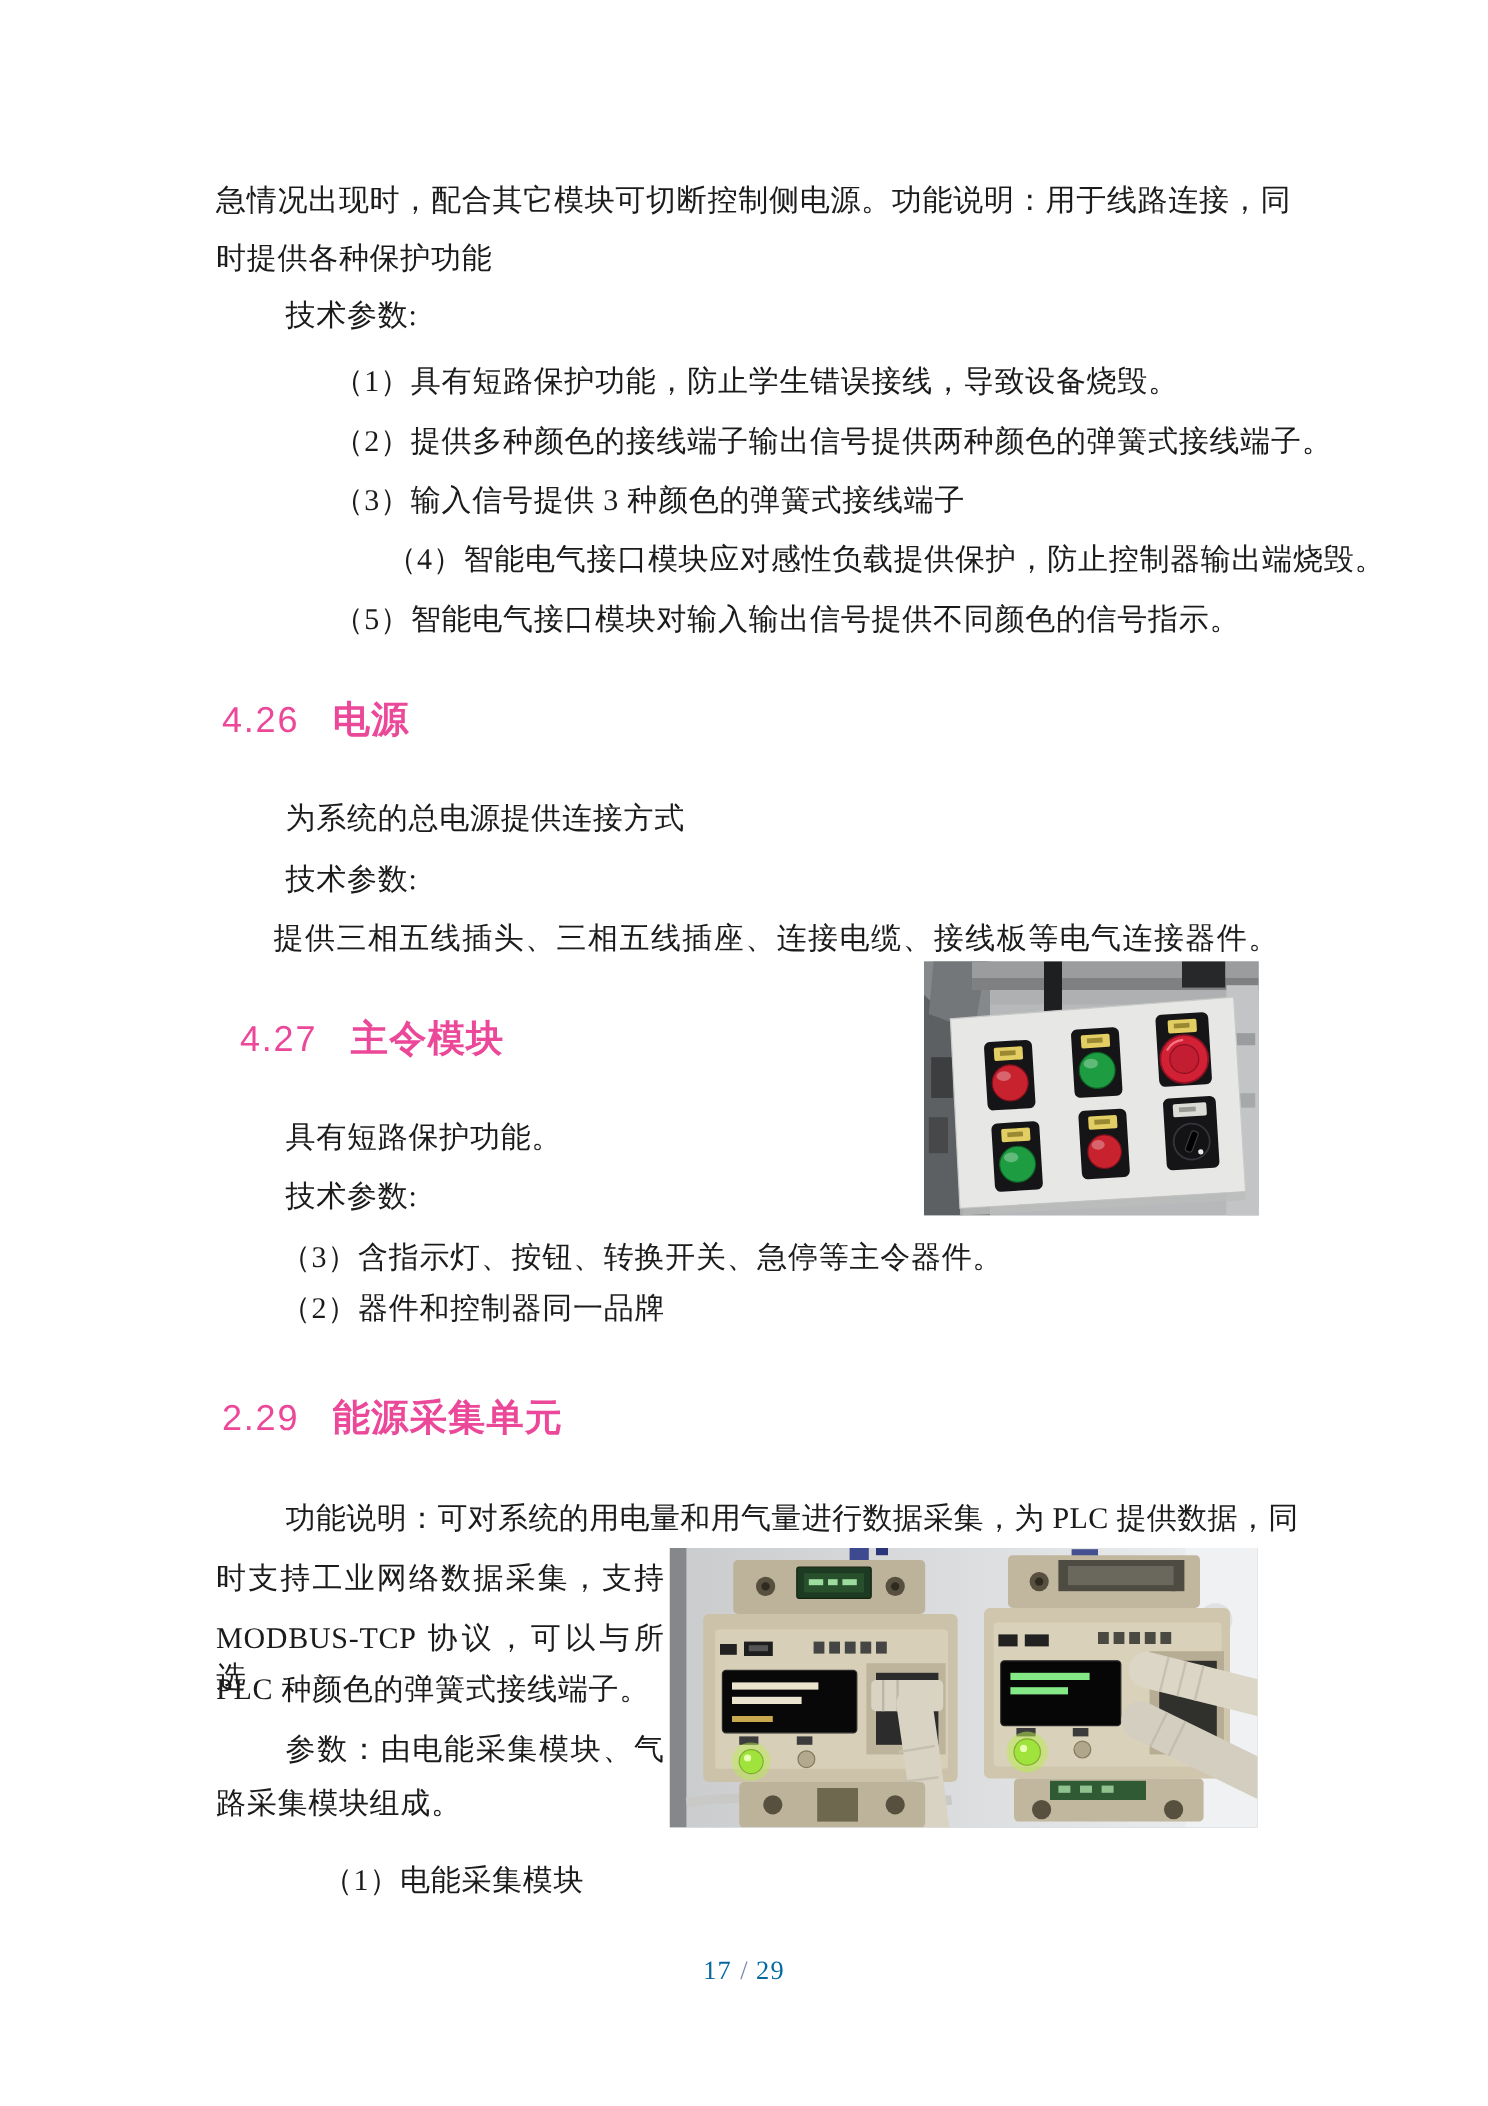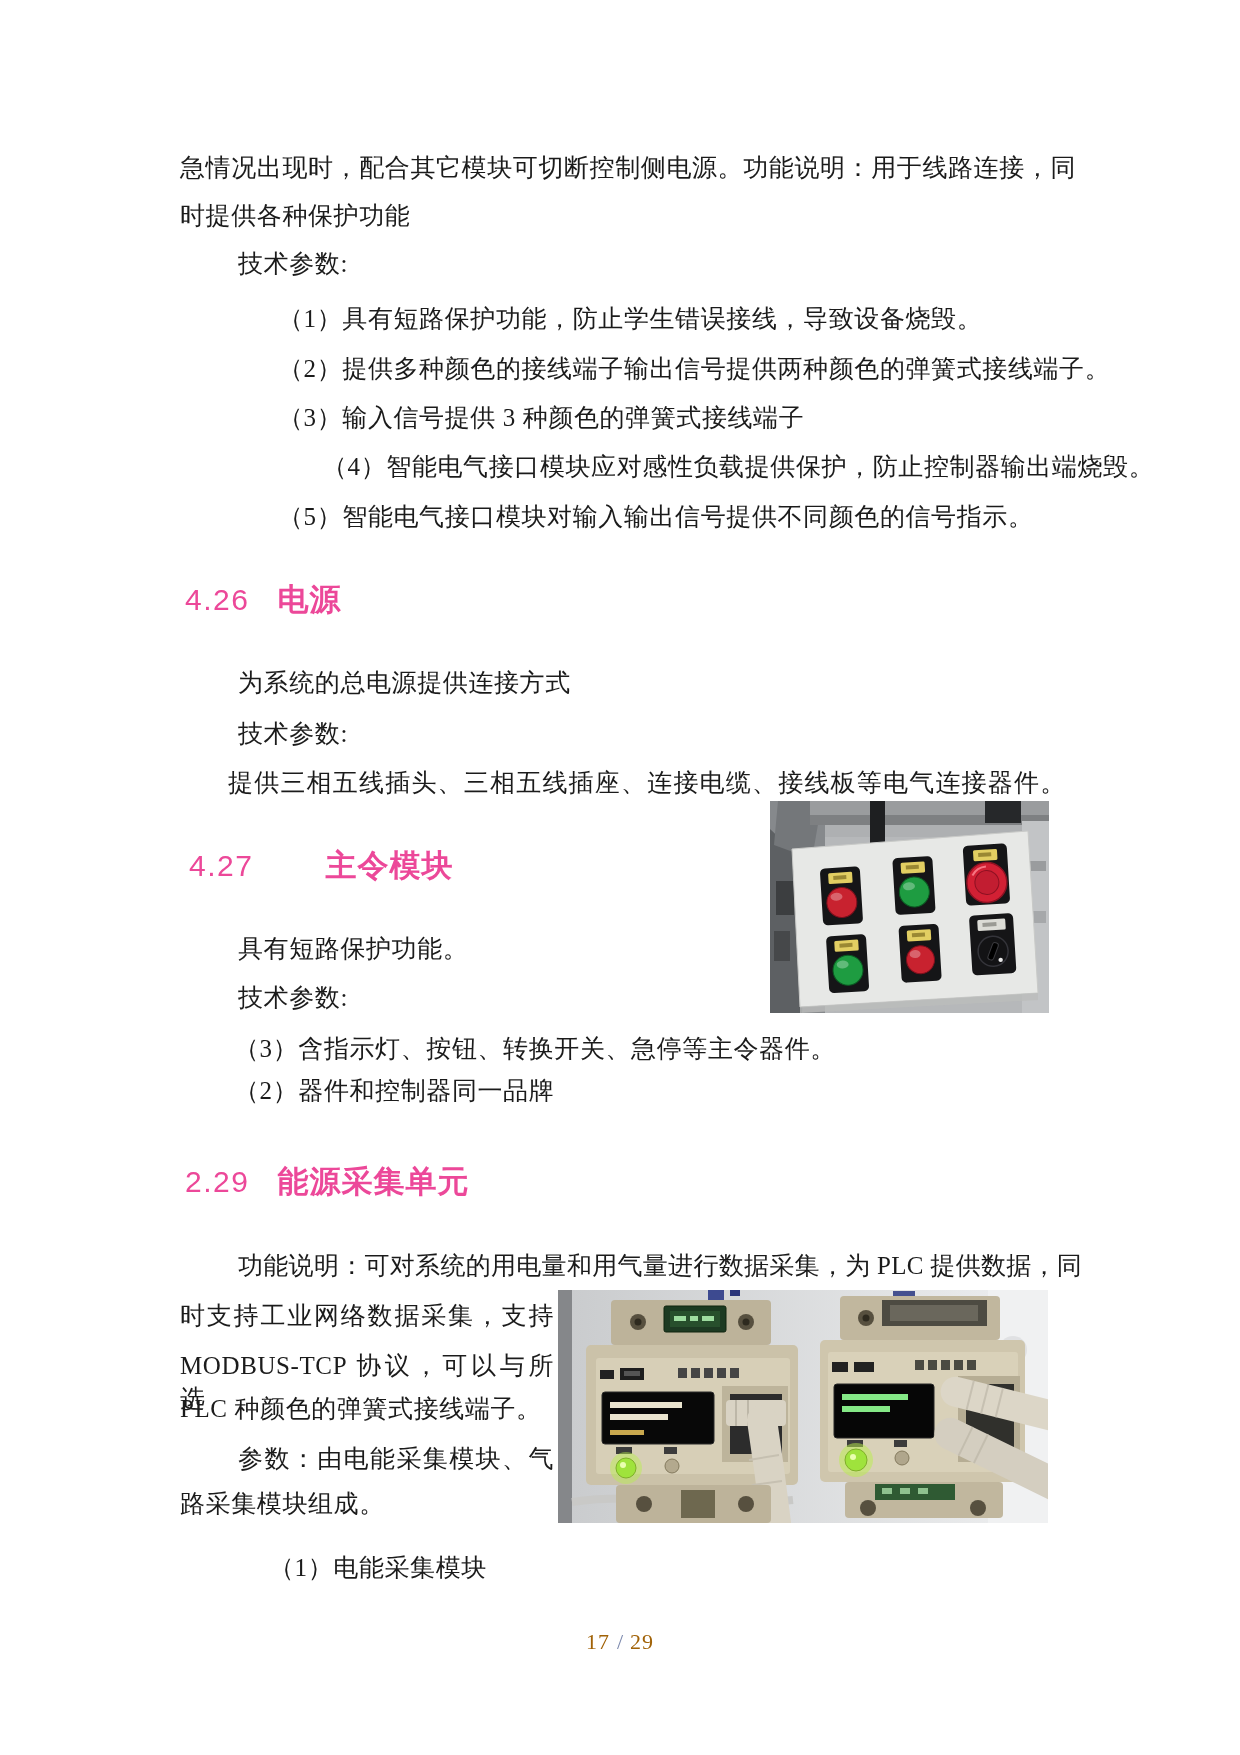--- a/index.html
+++ b/index.html
@@ -10,21 +10,21 @@
   .tl{position:absolute;white-space:nowrap;font-size:25px;line-height:33px;letter-spacing:0.6px;}
   .just{white-space:normal;text-align:justify;text-align-last:justify;}
   .hd{position:absolute;display:flex;align-items:baseline;color:#ec4899;
       font-family:"Liberation Sans","DejaVu Sans",sans-serif;}
   .hd .num{font-size:30px;line-height:38px;font-weight:400;letter-spacing:1.5px;}
   .hd .ttl{font-size:31px;line-height:38px;font-weight:700;margin-left:28px;letter-spacing:1px;}
   .photo{position:absolute;overflow:hidden;background:#c9cbcd;}
   .photo svg{display:block;}
   .footer{position:absolute;left:0;top:1628px;width:1240px;text-align:center;
           font-size:22px;line-height:28px;}
-  .footer .n{color:#a16207;letter-spacing:1px;}
+  .footer .n{color:#0369a1;letter-spacing:1px;}
   .footer .s{color:#7b88ad;padding:0 7px;}
 </style>
 </head>
 <body>
 
 <div class="page">
 
   <div class="tl" style="left:180px;top:151px;">急情况出现时，配合其它模块可切断控制侧电源。功能说明：用于线路连接，同</div>
   <div class="tl" style="left:180px;top:199px;">时提供各种保护功能</div>
   <div class="tl" style="left:238px;top:247px;">技术参数:</div>
@@ -35,21 +35,21 @@
   <div class="tl" style="left:278px;top:500px;">（5）智能电气接口模块对输入输出信号提供不同颜色的信号指示。</div>
 
   <div class="hd" style="left:185px;top:581px;">
     <span class="num">4.26</span>
     <span class="ttl">电源</span>
   </div>
   <div class="tl" style="left:238px;top:666px;">为系统的总电源提供连接方式</div>
   <div class="tl" style="left:238px;top:717px;">技术参数:</div>
   <div class="tl" style="left:228px;top:766px;letter-spacing:1.2px;">提供三相五线插头、三相五线插座、连接电缆、接线板等电气连接器件。</div>
 
-  <div class="hd" style="left:189px;top:847px;gap:44px;">
+  <div class="hd" style="left:200px;top:847px;">
     <span class="num">4.27</span>
     <span class="ttl">主令模块</span>
   </div>
   <div class="tl" style="left:238px;top:932px;">具有短路保护功能。</div>
   <div class="tl" style="left:238px;top:981px;">技术参数:</div>
   <div class="tl" style="left:234px;top:1032px;">（3）含指示灯、按钮、转换开关、急停等主令器件。</div>
   <div class="tl" style="left:234px;top:1074px;">（2）器件和控制器同一品牌</div>
 
   <div class="photo" style="left:770px;top:801px;width:279px;height:212px;">
     <svg width="279" height="212" viewBox="0 0 279 212">

